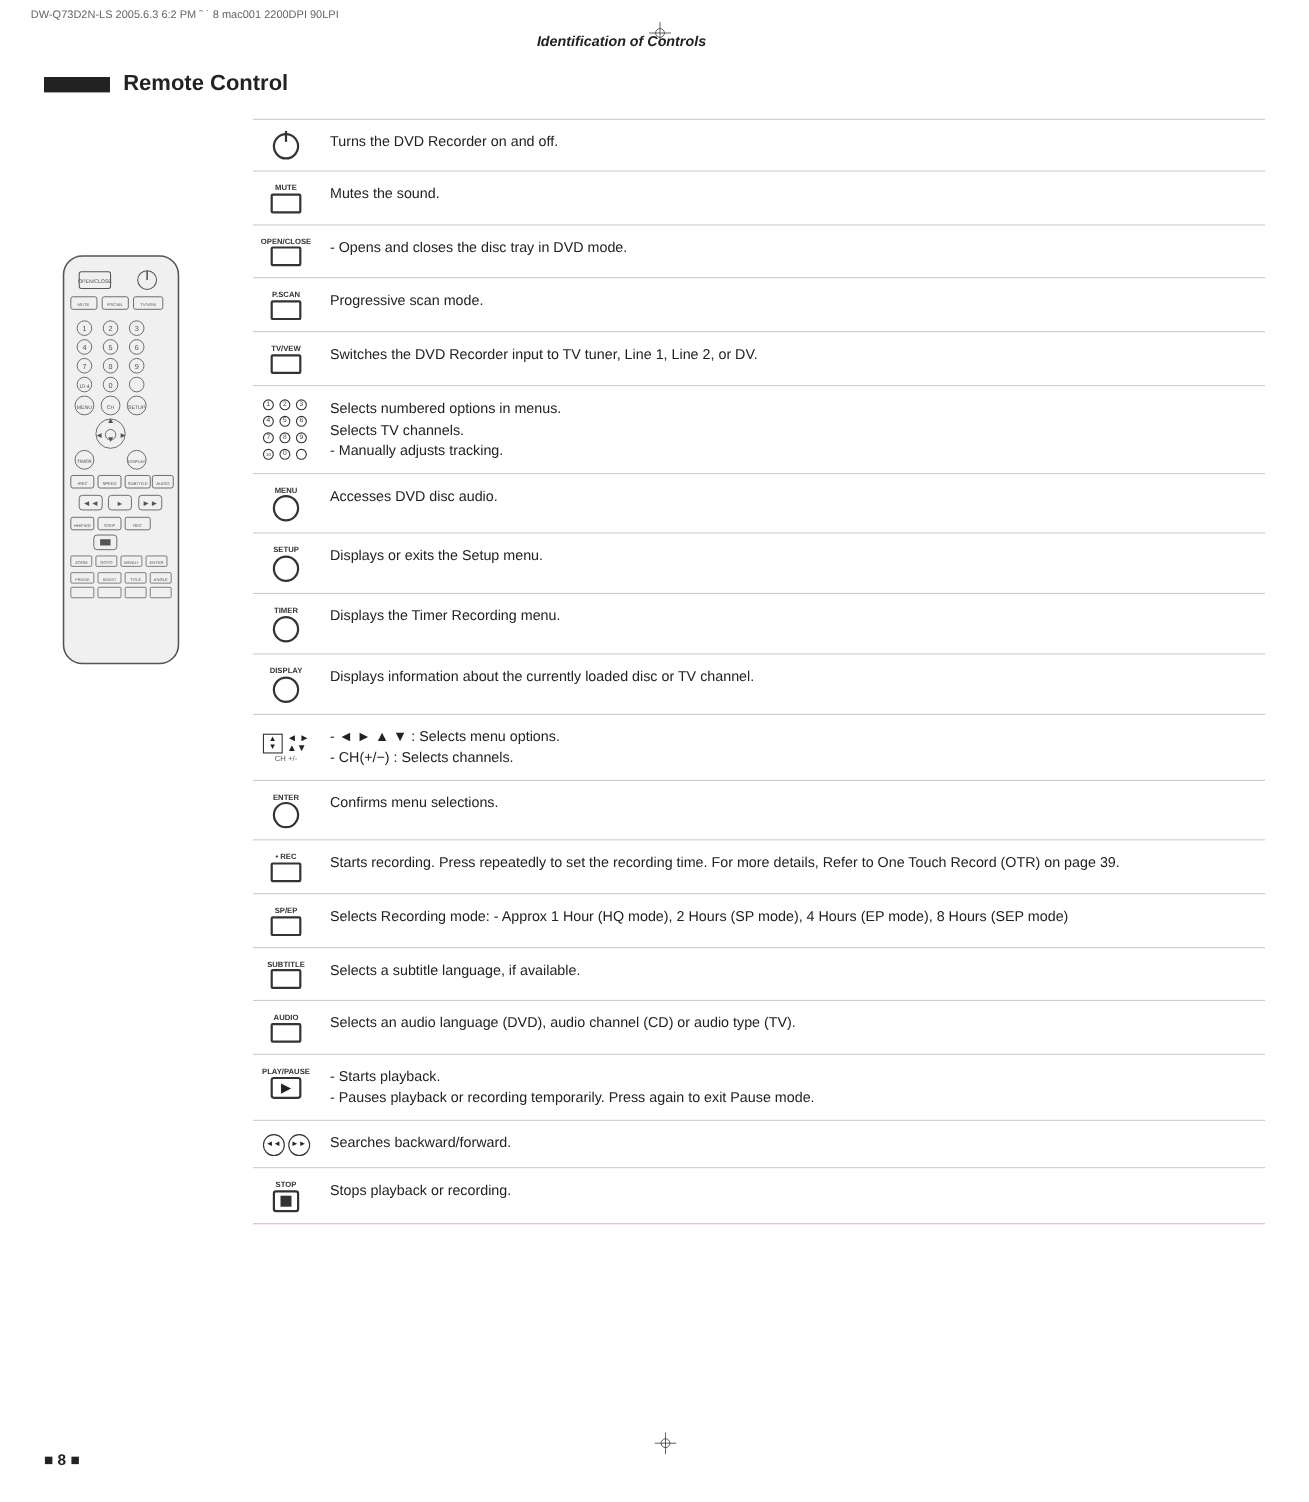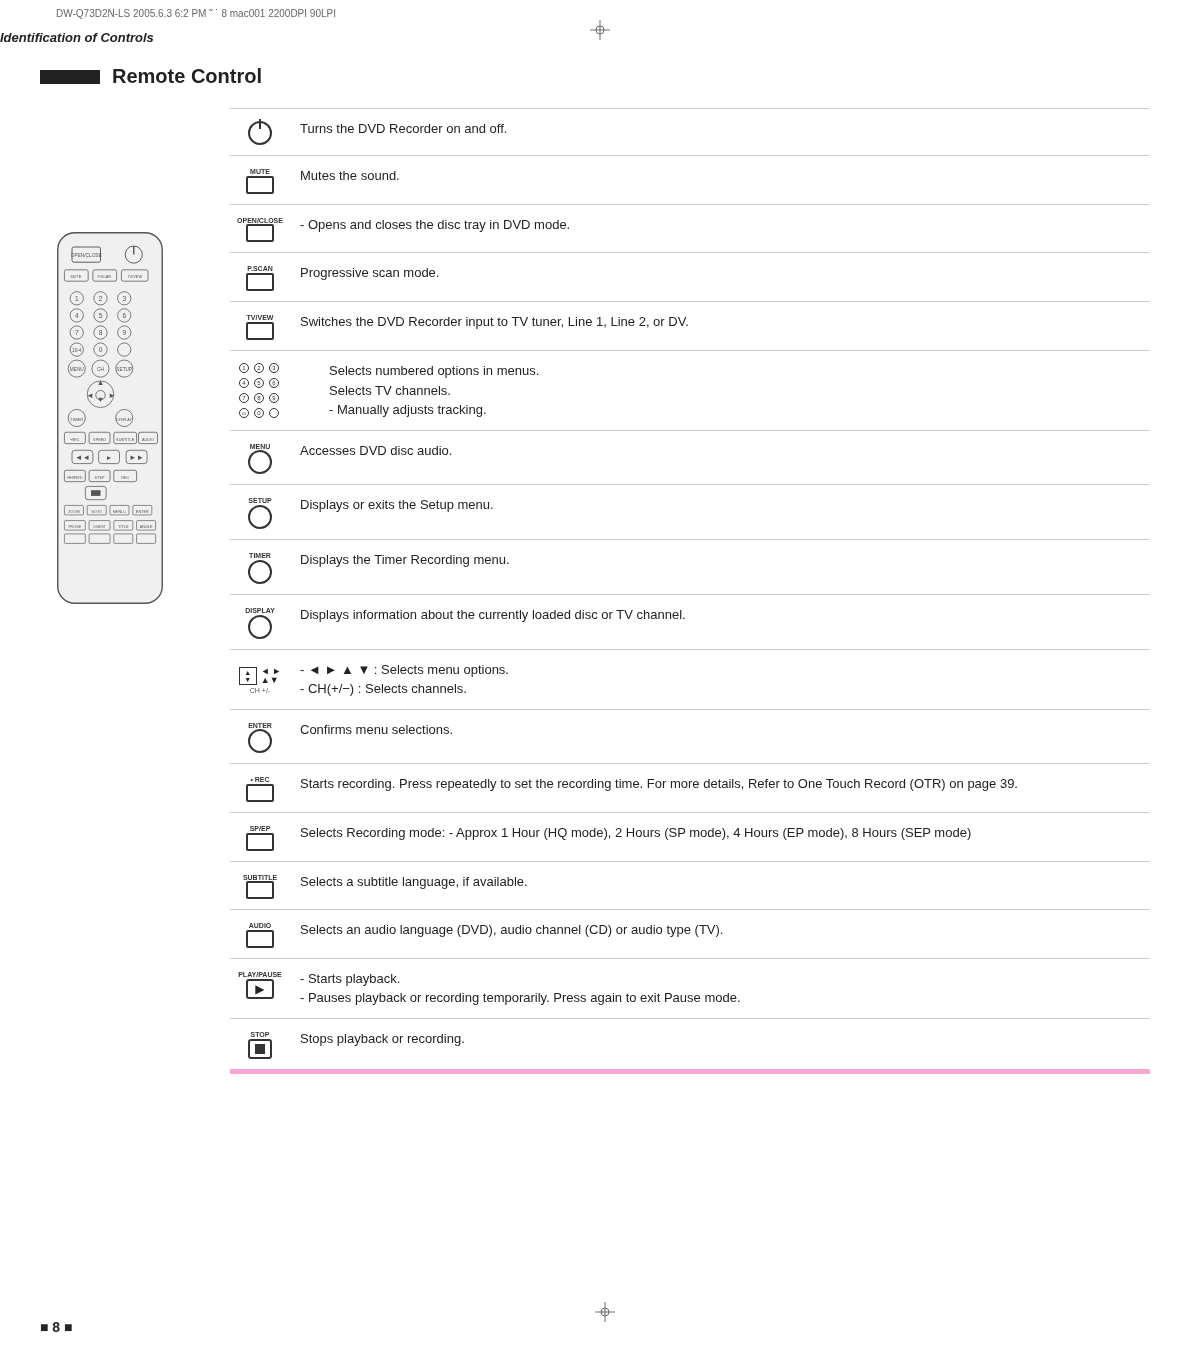--- a/index.html
+++ b/index.html
@@ -9,21 +9,21 @@
       background: #fff;
       font-family: Arial, Helvetica, sans-serif;
       font-size: 13px;
       color: #222;
       position: relative;
     }
 
     .header-meta {
       position: absolute;
       top: 8px;
-      left: 56px;
+      left: 28px;
       font-size: 10px;
       color: #666;
     }
 
     .section-title-bar {
       display: flex;
       align-items: center;
       margin: 20px 40px 20px 40px;
     }
 
@@ -37,21 +37,21 @@
 
     .section-title {
       font-size: 20px;
       font-weight: bold;
     }
 
     .page-title-right {
       font-size: 13px;
       font-style: italic;
       font-weight: bold;
-      text-align: left;
+      text-align: center;
       padding-right: 60px;
       margin-top: 30px;
       margin-bottom: 10px;
     }
 
     .content-area {
       display: flex;
       margin: 0 40px;
     }
 
@@ -68,21 +68,21 @@
 
     .control-row {
       display: flex;
       align-items: flex-start;
       padding: 10px 0;
       border-top: 1px solid #ccc;
       min-height: 36px;
     }
 
     .control-row:last-child {
-      border-bottom: 5px solid #f9a8d4;
+      border-bottom: 1px solid #f9a8d4;
     }
 
     .icon-col {
       width: 60px;
       flex-shrink: 0;
       display: flex;
       align-items: center;
       justify-content: center;
       padding-top: 2px;
     }
@@ -414,21 +414,21 @@
     <div class="control-row">
       <div class="icon-col">
         <div class="icon-with-label">
           <span class="icon-label">TV/VEW</span>
           <div class="icon-rect"></div>
         </div>
       </div>
       <div class="desc-col">Switches the DVD Recorder input to TV tuner, Line 1, Line 2, or DV.</div>
     </div>
 
-    <div class="control-row" style="align-items:center;gap:29px;">
+    <div class="control-row" style="align-items:center;">
       <div class="icon-col">
         <div class="dots-grid">
           <div class="dot">
               <span class="dot-label">1</span>
             </div>
           <div class="dot">
               <span class="dot-label">2</span>
             </div>
           <div class="dot">
               <span class="dot-label">3</span>
@@ -580,20 +580,31 @@
           <span class="icon-label">PLAY/PAUSE</span>
           <div class="play-icon">▶</div>
         </div>
       </div>
       <div class="desc-col">
         - Starts playback.<br>
         - Pauses playback or recording temporarily. Press again to exit Pause mode.
       </div>
     </div>
 
+    <div class="control-row">
+      <div class="icon-col">
+        <div class="icon-with-label">
+          <div class="double-circle-icon">
+            <div class="small-circle" style="display:flex;align-items:center;justify-content:center;font-size:7px;">◄◄</div>
+            <div class="small-circle" style="display:flex;align-items:center;justify-content:center;font-size:7px;">►►</div>
+          </div>
+        </div>
+      </div>
+      <div class="desc-col">Searches backward/forward.</div>
+    </div>
 
     <div class="control-row">
       <div class="icon-col">
         <div class="icon-with-label">
           <span class="icon-label">STOP</span>
           <div class="stop-icon">
             <div class="stop-square"></div>
           </div>
         </div>
       </div>

